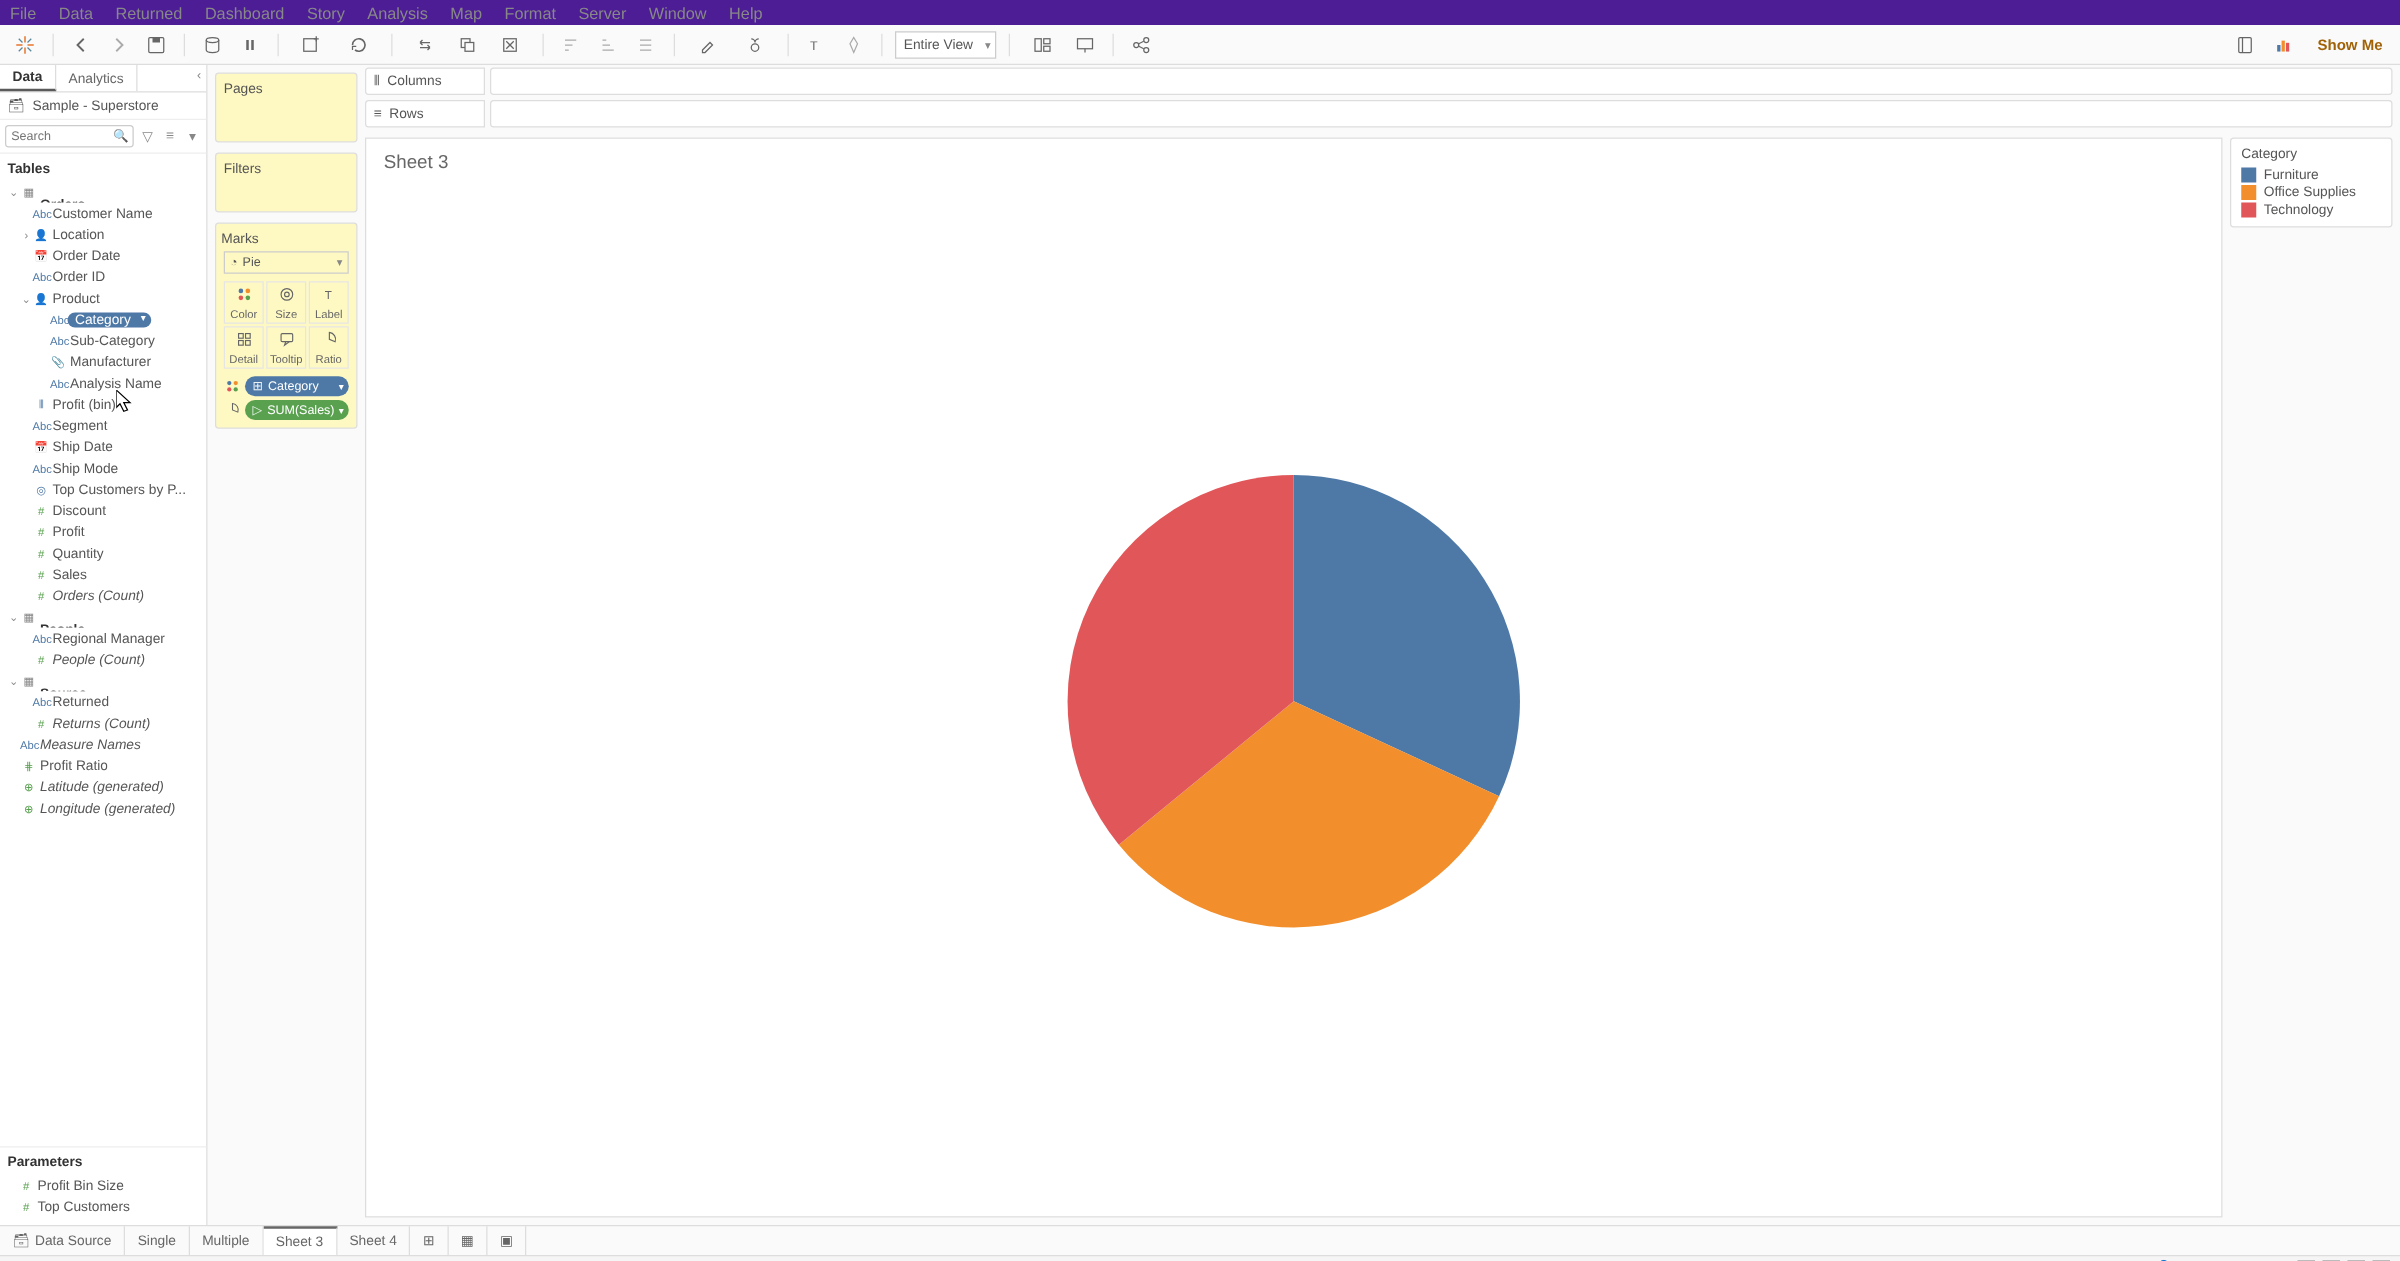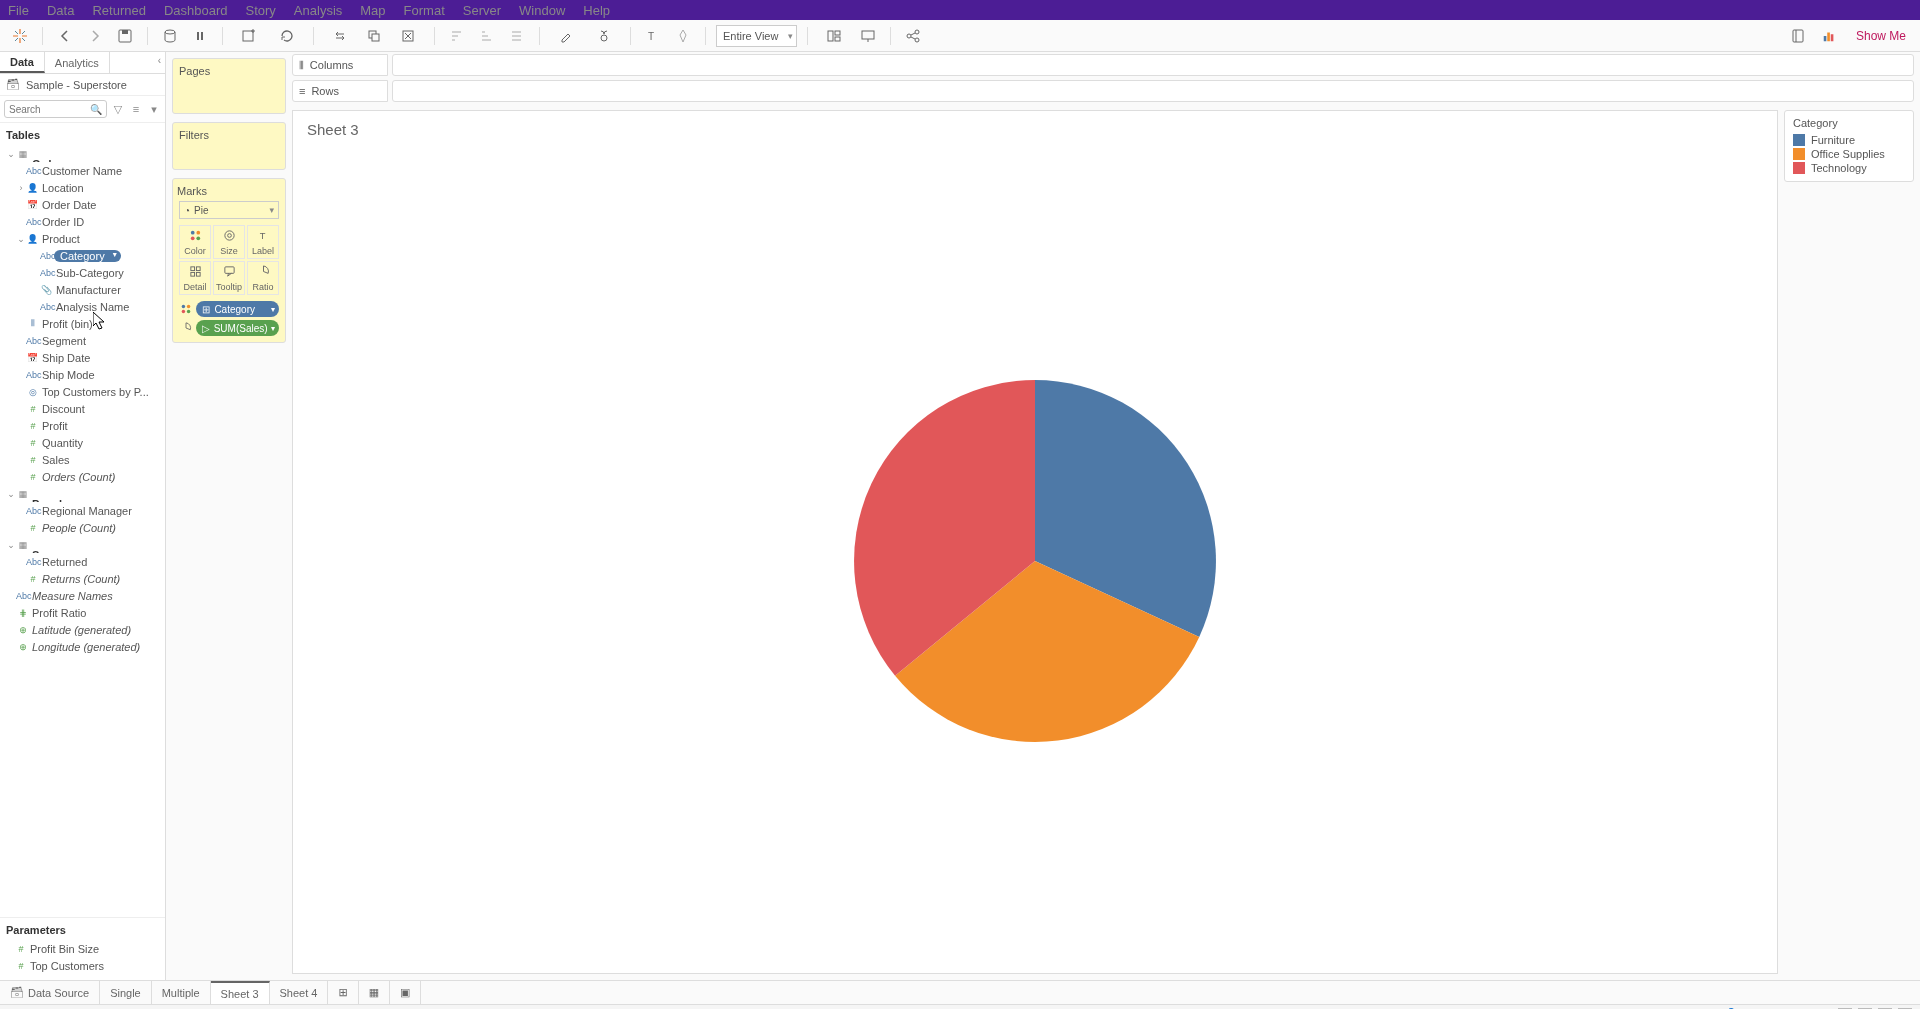--- a/index.html
+++ b/index.html
@@ -10,21 +10,21 @@
 
 
 .toolbar { height: 32px; display: flex; align-items: center; padding: 0 8px; gap: 6px; border-bottom: 1px solid #ddd; background: #fafafa; }
 .toolbar .sep { width: 1px; height: 18px; background: #ddd; margin: 0 4px; }
 .toolbar-btn { width: 24px; height: 24px; display: flex; align-items: center; justify-content: center; color: #666; border-radius: 2px; cursor: pointer; }
 .toolbar-btn svg { width: 16px; height: 16px; }
 .toolbar-btn.wide { width: 32px; }
 .toolbar-select { height: 22px; border: 1px solid #ccc; padding: 0 18px 0 6px; font-size: 11px; color: #555; background: #fff; position: relative; display: flex; align-items: center; min-width: 70px; cursor: pointer; }
 .toolbar-select::after { content: "▾"; position: absolute; right: 4px; font-size: 9px; color: #888; }
 .toolbar-spacer { flex: 1; }
-.showme { display: flex; align-items: center; gap: 20px; font-size: 12px; color: #be185d; cursor: pointer; padding: 0 6px; }
+.showme { display: flex; align-items: center; gap: 20px; font-size: 12px; color: #a16207; cursor: pointer; padding: 0 6px; font-weight: bold; }
 
 
 .main { display: flex; height: 928px; }
 
 
 .data-pane { width: 166px; border-right: 1px solid #ddd; display: flex; flex-direction: column; background: #fff; }
 .data-tabs { display: flex; height: 22px; border-bottom: 1px solid #ddd; align-items: stretch; position: relative; }
 .data-tab { padding: 0 10px; display: flex; align-items: center; font-size: 11px; cursor: pointer; color: #666; border-right: 1px solid #ddd; }
 .data-tab.active { font-weight: bold; border-bottom: 2px solid #5a5a5a; color: #333; }
 .data-collapse { position: absolute; right: 4px; top: 3px; font-size: 10px; color: #888; cursor: pointer; }

